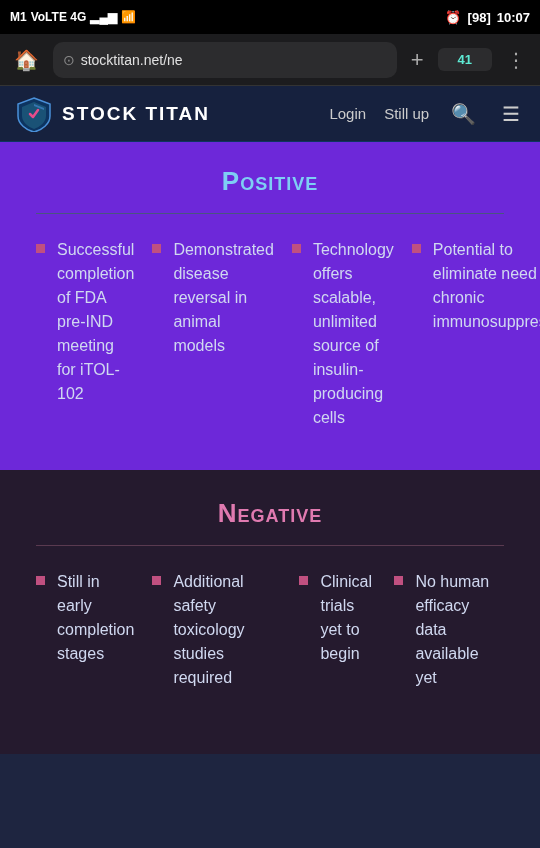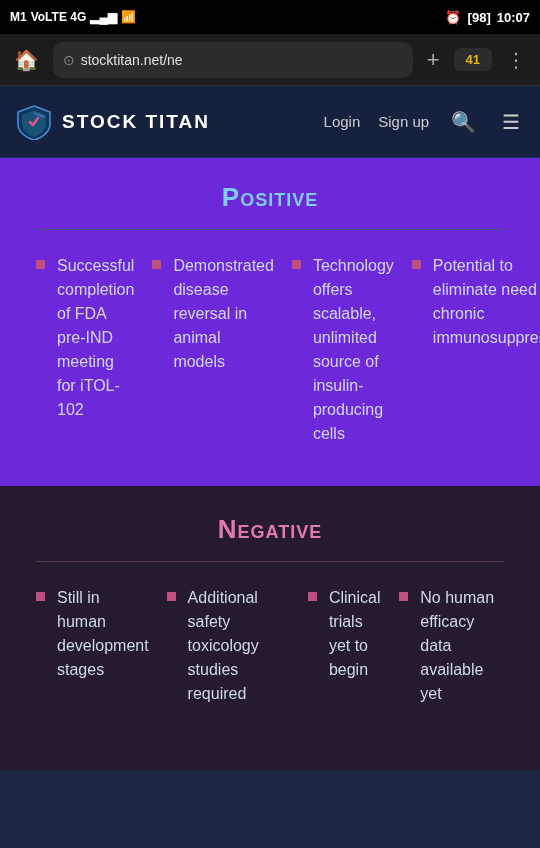--- a/index.html
+++ b/index.html
@@ -78,37 +78,37 @@
     }
     .browser-add {
       color: #aaa;
       font-size: 22px;
       padding: 4px 6px;
       cursor: pointer;
     }
     .browser-tabs {
       background: #2c2c2e;
       border-radius: 6px;
-      color: #eab308;
+      color: #5eead4;
       font-size: 13px;
       font-weight: 700;
-      padding: 4px 12px;
+      padding: 4px 20px;
       cursor: pointer;
     }
     .browser-menu {
       color: #aaa;
       font-size: 20px;
       padding: 4px 6px;
       cursor: pointer;
     }
 
     
     .nav-bar {
       background: #16213e;
-      height: 72px;
+      height: 56px;
       display: flex;
       align-items: center;
       padding: 0 16px;
       border-bottom: 1px solid #0d3460;
     }
     .nav-logo {
       display: flex;
       align-items: center;
       gap: 10px;
       flex: 1;
@@ -246,21 +246,21 @@
     <svg class="logo-shield" viewBox="0 0 36 36" xmlns="http://www.w3.org/2000/svg">
       <path d="M18 2 L34 8 L34 20 C34 28 26 34 18 36 C10 34 2 28 2 20 L2 8 Z" fill="#0d3460" stroke="#4a90d9" stroke-width="1.5"></path>
       <path d="M18 6 L30 11 L30 20 C30 26 24 31 18 33 C12 31 6 26 6 20 L6 11 Z" fill="#1a5276"></path>
       <path d="M14 18 L17 21 L22 14" stroke="#e74c8b" stroke-width="2.5" fill="none" stroke-linecap="round" stroke-linejoin="round"></path>
       <path d="M18 8 L28 12 L28 14 L18 10 Z" fill="#4a90d9" opacity="0.6"></path>
     </svg>
     <span class="nav-title">STOCK TITAN</span>
   </div>
   <div class="nav-links">
     <a class="nav-link">Login</a>
-    <a class="nav-link">Sign up</a>
+    <a class="nav-link">Still up</a>
     <span class="nav-icon">🔍</span>
     <span class="nav-icon">☰</span>
   </div>
 </nav>
 
 <main class="main-content">
 
   <section class="positive-section">
     <h2 class="section-title-positive">Positive</h2>
     <hr class="section-divider">
@@ -283,21 +283,21 @@
       </li>
     </ul>
   </section>
 
   <section class="negative-section">
     <h2 class="section-title-negative">Negative</h2>
     <hr class="section-divider-neg">
     <ul class="bullet-list">
       <li class="bullet-item">
         <span class="bullet-square"></span>
-        <span>Still in human development stages</span>
+        <span>Still in early completion stages</span>
       </li>
       <li class="bullet-item">
         <span class="bullet-square"></span>
         <span>Additional safety toxicology studies required</span>
       </li>
       <li class="bullet-item">
         <span class="bullet-square"></span>
         <span>Clinical trials yet to begin</span>
       </li>
       <li class="bullet-item">

